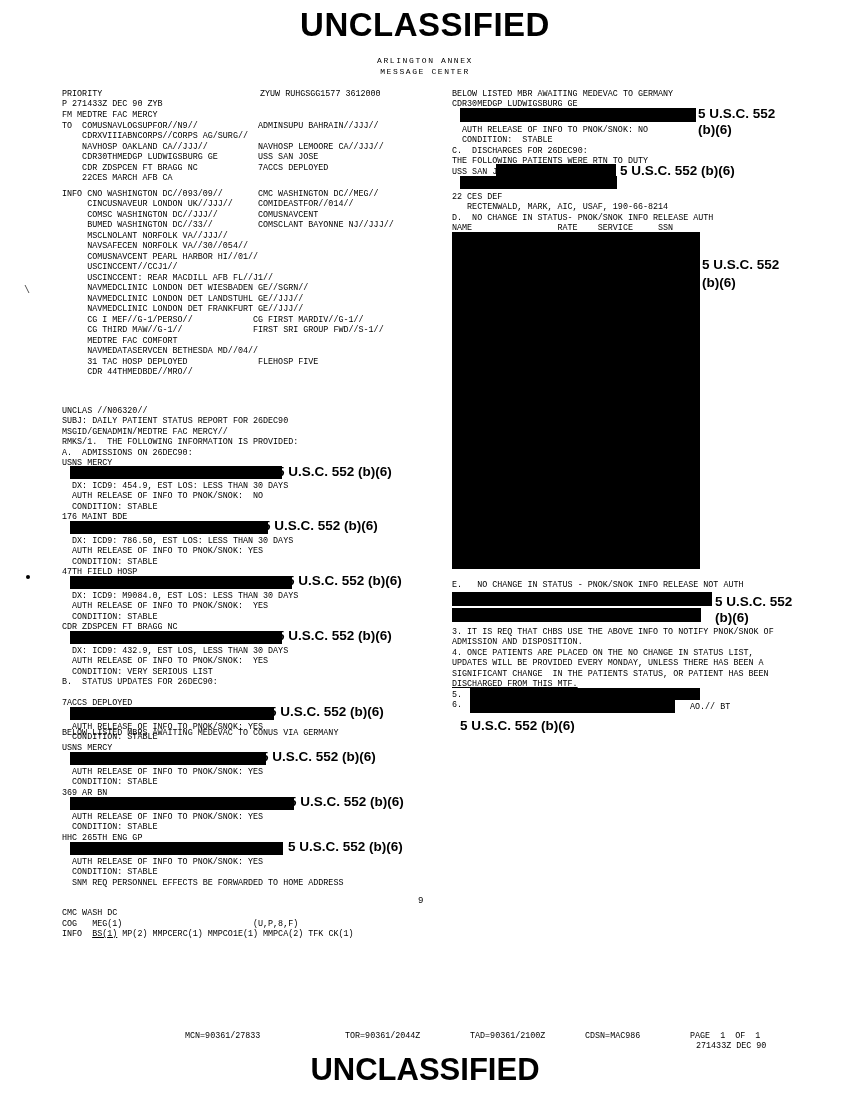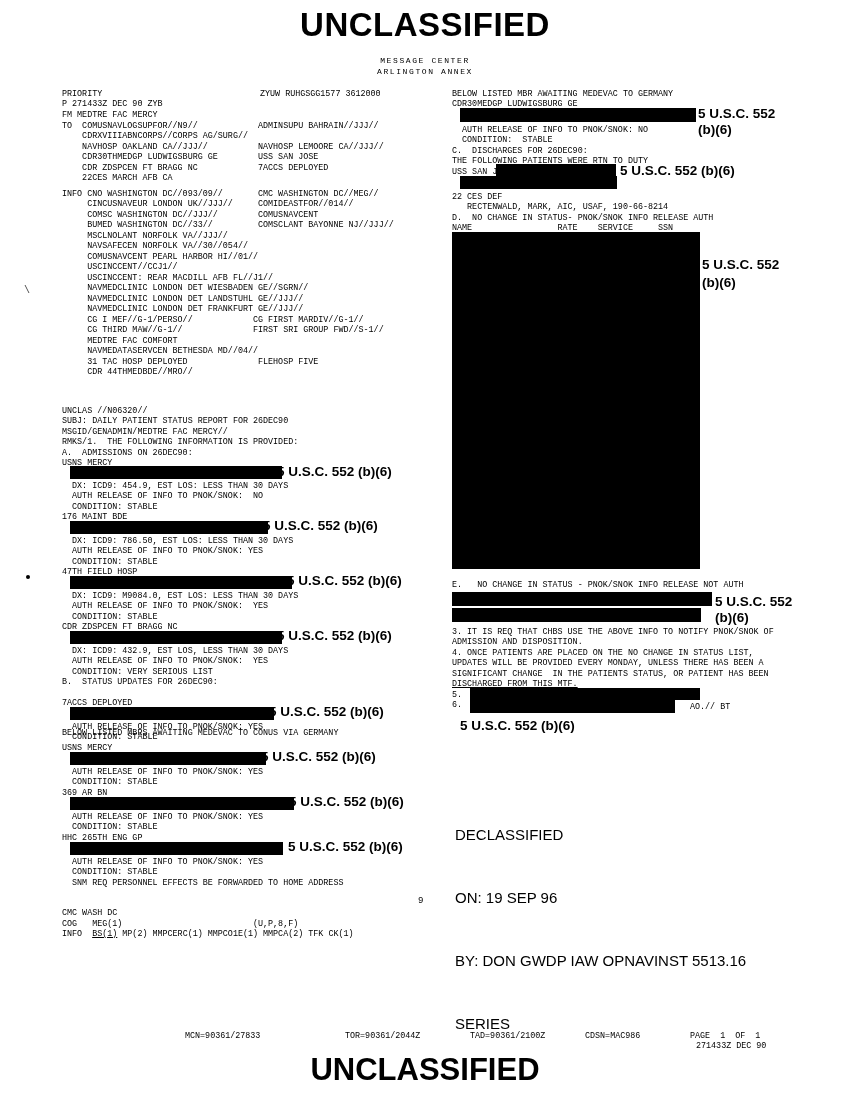--- a/index.html
+++ b/index.html
@@ -118,22 +118,22 @@
   }
 </style>
 </head>
 <body>
 
 <div class="page">
 
   <div class="classification-top">UNCLASSIFIED</div>
 
   <div class="annex-header">
+    <div>ARLINGTON  ANNEX</div>
     <div>MESSAGE  CENTER</div>
-    <div>ARLINGTON  ANNEX</div>
   </div>
 
   <div class="mono" style="top:89px; left:62px;">PRIORITY</div>
   <div class="mono" style="top:99px; left:62px;">P 271433Z DEC 90 ZYB</div>
   <div class="mono" style="top:110px; left:62px;">FM MEDTRE FAC MERCY</div>
 
   <div class="mono" style="top:89px; left:253px;margin-left:7px;">ZYUW RUHGSGG1577 3612000</div>
 
   <div class="mono" style="top:121px; left:62px;">TO  COMUSNAVLOGSUPFOR//N9//            ADMINSUPU BAHRAIN//JJJ//</div>
   <div class="mono" style="top:131px; left:62px;">    CDRXVIIIABNCORPS//CORPS AG/SURG//</div>
@@ -265,26 +265,20 @@
   <div class="mono" style="top:679px; left:452px;text-decoration:underline;">DISCHARGED FROM THIS MTF.</div>
   <div class="mono" style="top:690px; left:452px;">5.</div>
   <div class="mono" style="top:700px; left:452px;">6.</div>
 
   <div class="redact" style="top:688px; left:470px; width:230px; height:12px;"></div>
   <div class="redact" style="top:700px; left:470px; width:205px; height:13px;"></div>
   <div class="mono" style="top:702px; left:690px;">AO.// BT</div>
 
   <div class="stamp" style="top:718px; left:460px;">5 U.S.C. 552 (b)(6)</div>
 
-  <div class="declass" style="top:782px; left:455px;">
-    <div>DECLASSIFIED</div>
-    <div>ON: 19 SEP 96</div>
-    <div>BY: DON GWDP IAW OPNAVINST 5513.16</div>
-    <div>SERIES</div>
-  </div>
 
   <div class="pagenum" style="top:896px; left:418px;">9</div>
 
   <div class="footer-line" style="top:908px; left:62px;">CMC WASH DC</div>
   <div class="footer-line" style="top:919px; left:62px;">COG   MEG(1)                          (U,P,8,F)</div>
   <div class="footer-line" style="top:929px; left:62px;"><span>INFO  </span><span class="underline">BS(1)</span><span> MP(2) MMPCERC(1) MMPCO1E(1) MMPCA(2) TFK CK(1)</span></div>
 
   <div class="footer-line" style="top:1031px; left:185px;">MCN=90361/27833</div>
   <div class="footer-line" style="top:1031px; left:345px;">TOR=90361/2044Z</div>
   <div class="footer-line" style="top:1031px; left:470px;">TAD=90361/2100Z</div>

